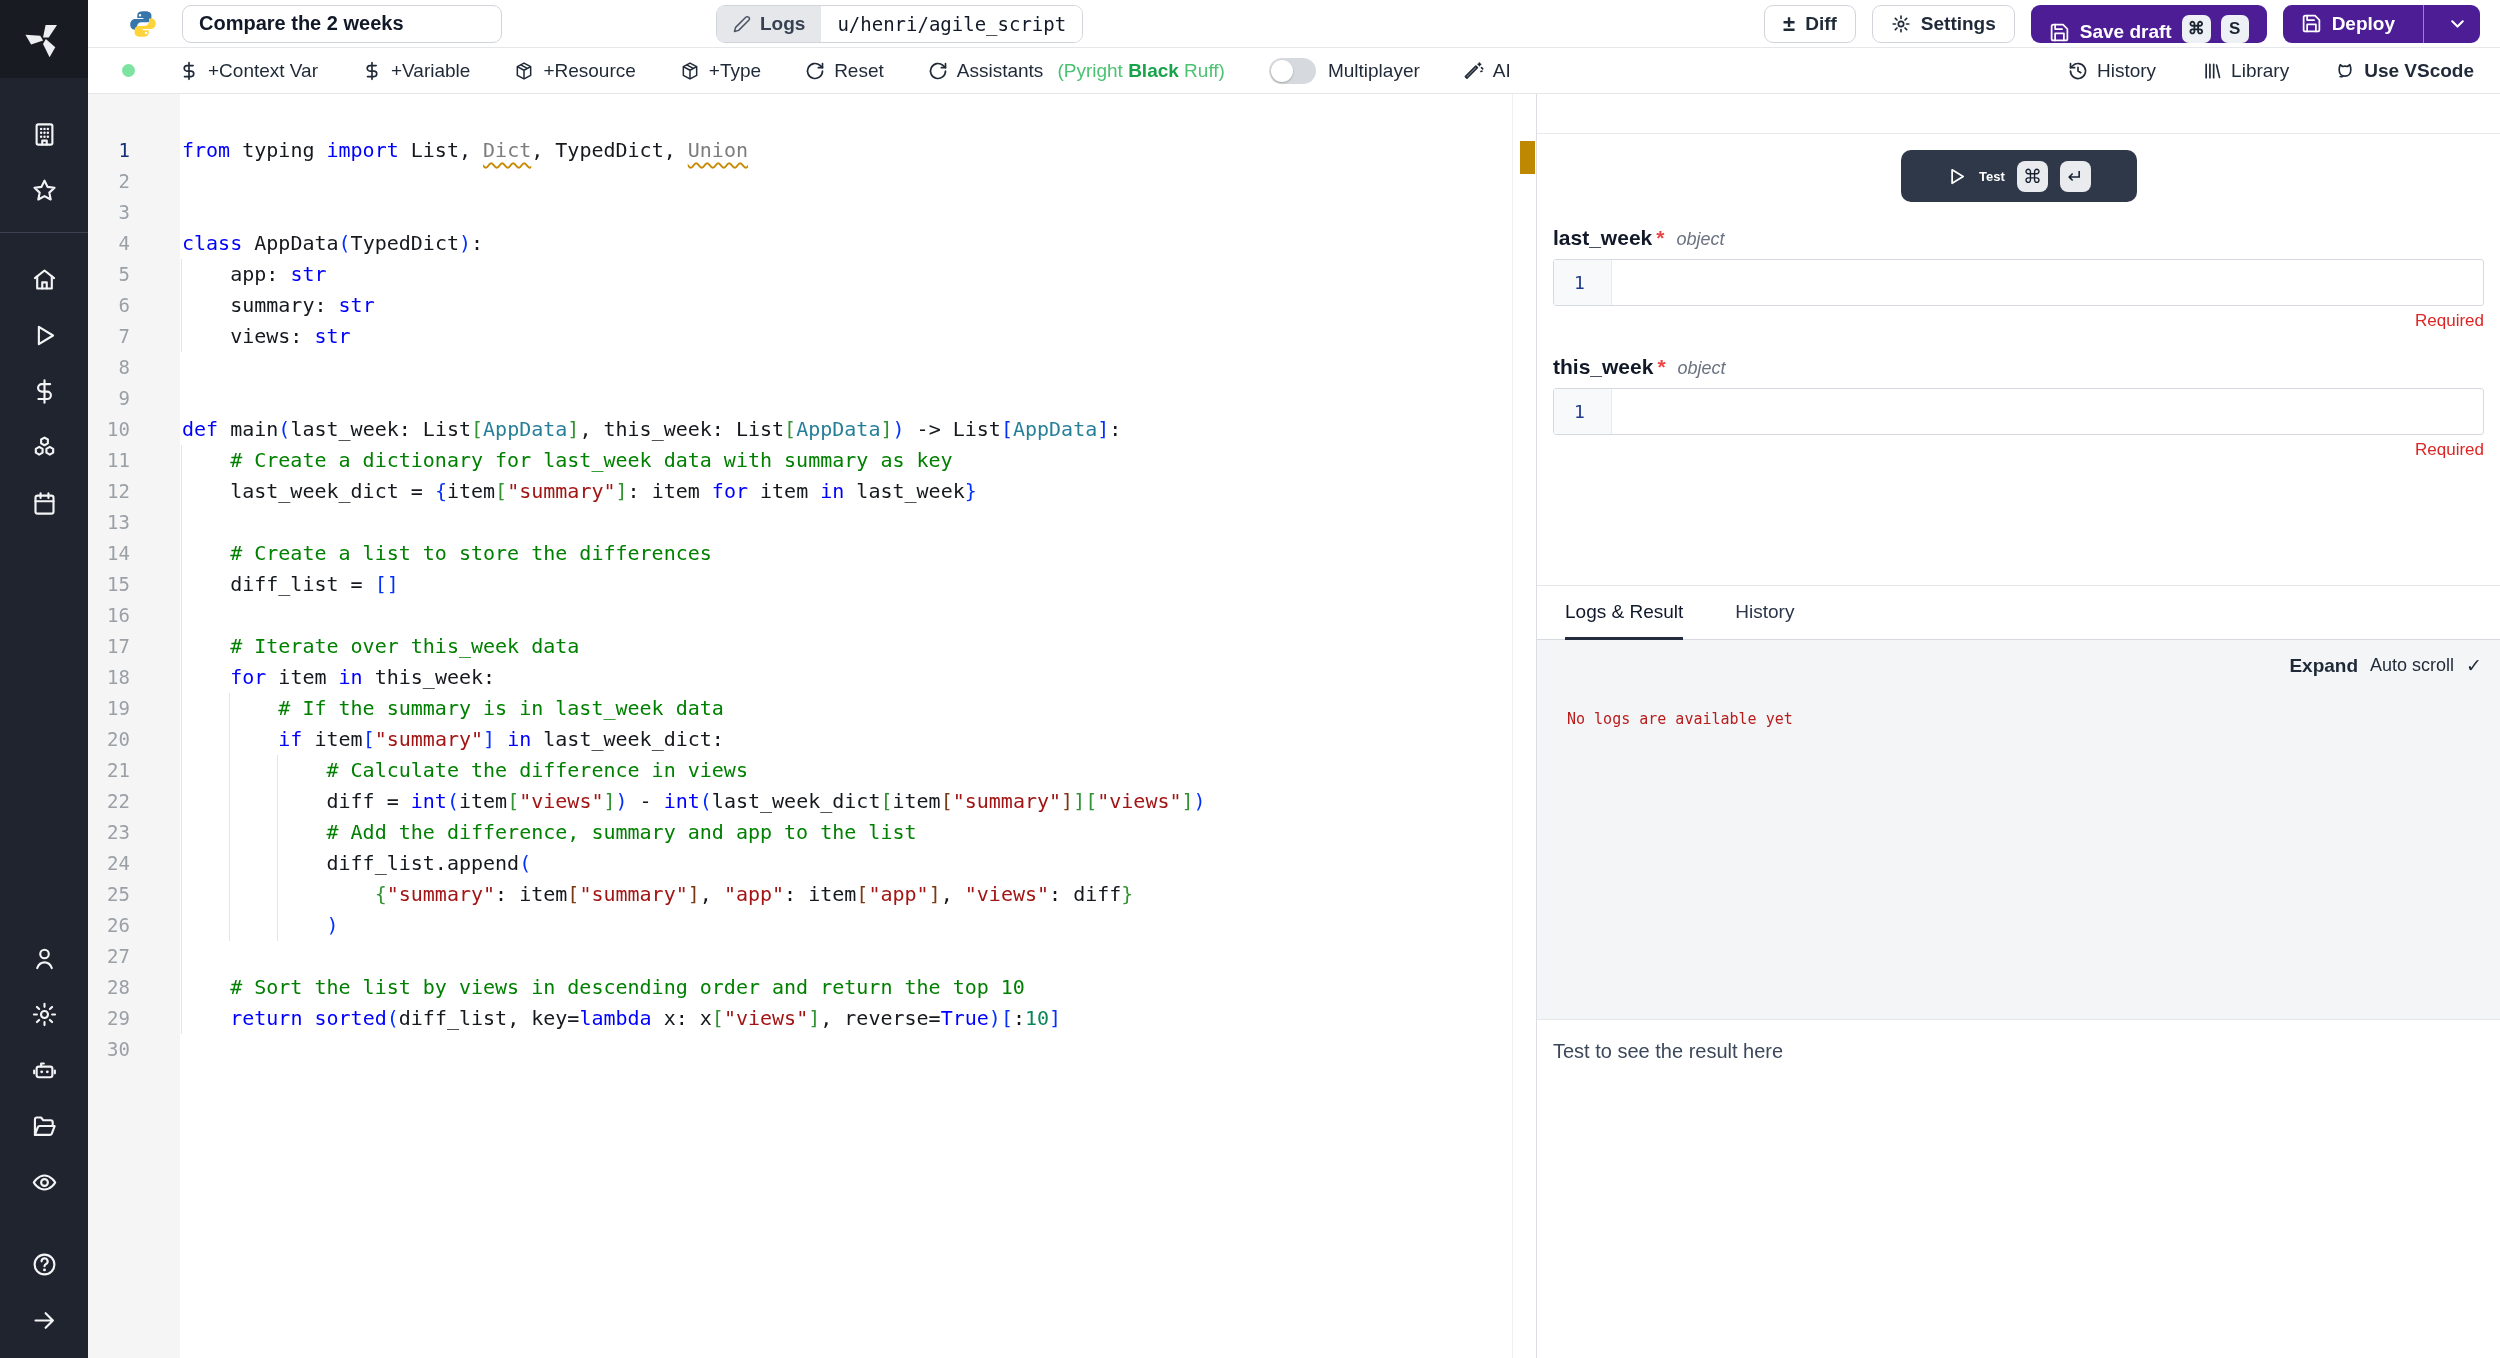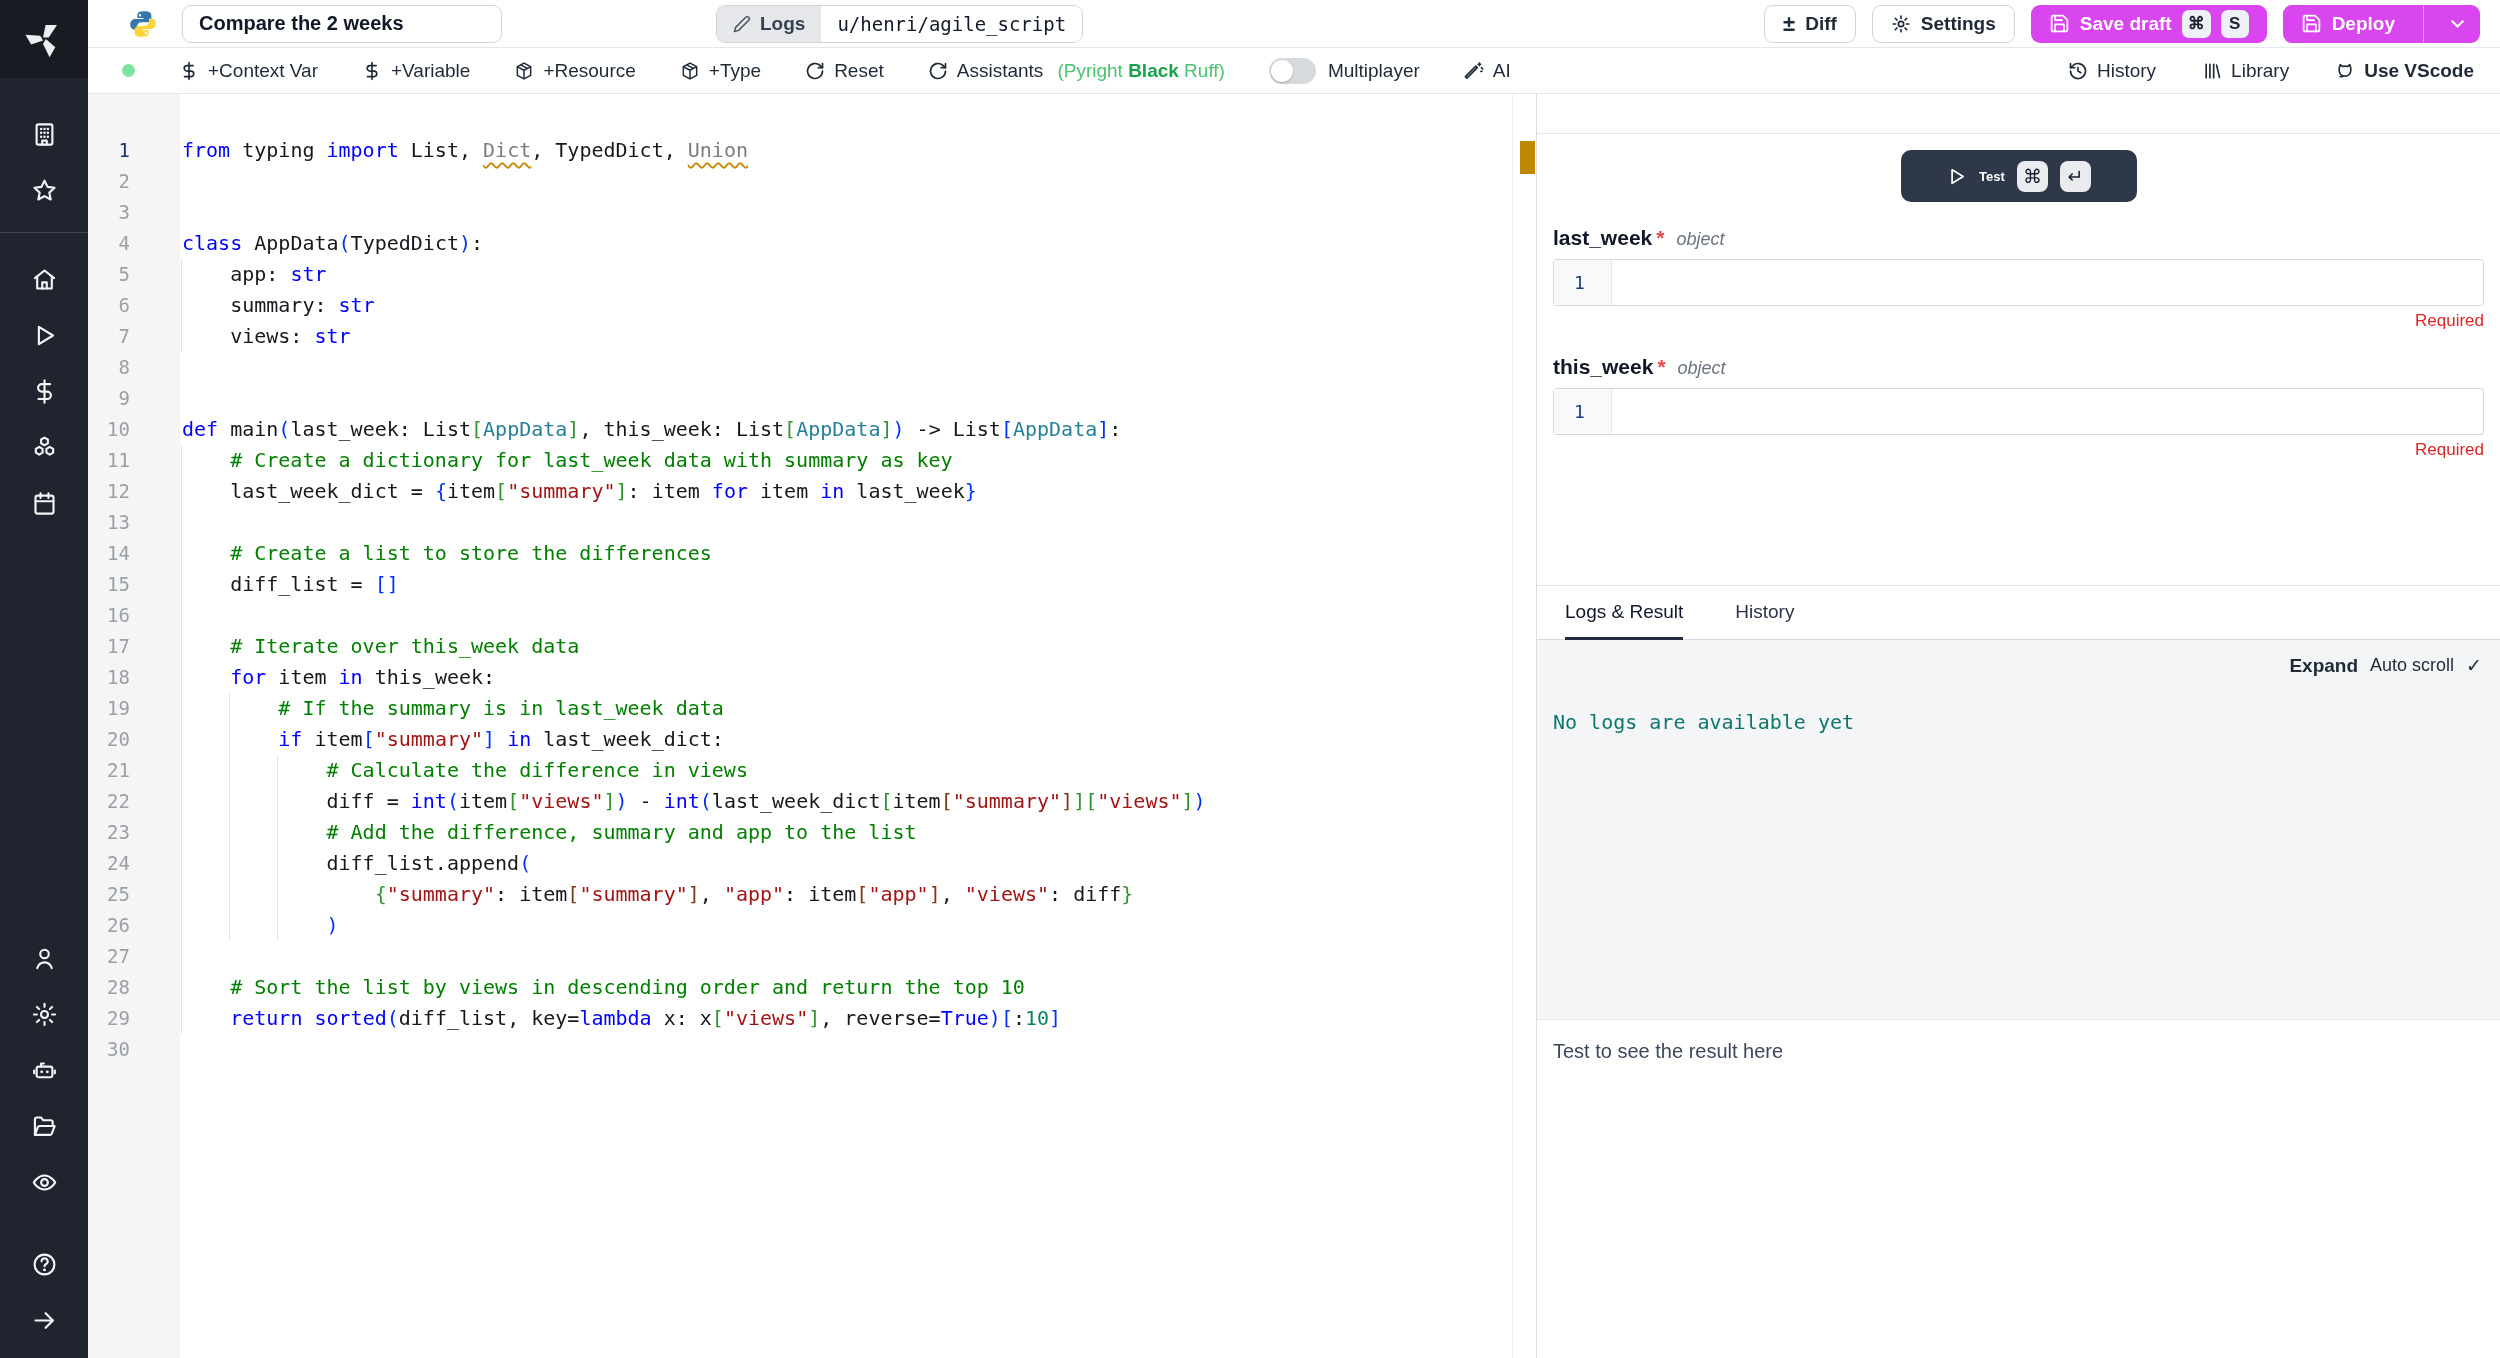--- a/index.html
+++ b/index.html
@@ -26,21 +26,21 @@
   .title-box { margin-left:24px; width:320px; height:38px; border:1px solid #d1d5db; border-radius:9px;
     display:flex; align-items:center; padding:0 16px; font-size:20px; font-weight:700; color:#111827; }
   .path-group { margin-left:214px; height:38px; border:1px solid #d1d5db; border-radius:9px; display:flex; overflow:hidden; }
   .path-label { background:#e5e7eb; display:flex; align-items:center; gap:9px; padding:0 16px; font-size:19px; font-weight:700; color:#374151; }
   .path-label svg { width:18px; height:18px; }
   .path-value { display:flex; align-items:center; padding:0 16px; font-family:"DejaVu Sans Mono", monospace; font-size:19px; color:#111827; background:#fff; }
   .tb-spacer { flex:1; }
   .btn { height:38px; border:1px solid #d1d5db; border-radius:9px; background:#fff; display:flex; align-items:center;
     gap:10px; padding:0 18px; font-size:19px; font-weight:700; color:#1f2937; cursor:pointer; }
   .btn svg { width:20px; height:20px; }
-  .btn-blue { background:#d946ef; border:none; color:#fff; }
+  .btn-blue { background:#4c1d95; border:none; color:#fff;align-items:flex-end; }
   .btn-blue svg { width:21px; height:21px; }
   .kbd { background:#edf0f4; color:#1b2430; border-radius:7px; min-width:28px; height:28px; display:flex; align-items:center;
     justify-content:center; font-size:17px; padding:0 6px; font-weight:600; }
   .deploy { padding:0; overflow:hidden; }
   .deploy .dp-main { display:flex; align-items:center; gap:10px; padding:0 18px; height:100%; }
   .dp-sep { width:1px; height:100%; background:rgba(255,255,255,.45); }
   .dp-chev { width:46px; height:100%; display:flex; align-items:center; justify-content:center; }
   .mr20 { margin-right:20px; } .mr16 { margin-right:16px; }
 
   
@@ -101,21 +101,21 @@
 
   
   .rp-tabs { height:55px; border-top:1px solid #e5e7eb; border-bottom:1px solid #d7dbe0; display:flex; align-items:stretch;
     padding-left:28px; gap:52px; flex:none; }
   .rp-tab { display:flex; align-items:center; font-size:19px; color:#2b3648; cursor:pointer; border-bottom:3px solid transparent; margin-bottom:-1px; }
   .rp-tab.active { color:#0f172a; border-bottom-color:#232c3d; font-weight:500; }
   .rp-logs { height:380px; flex:none; background:#f3f5f7; padding:14px 16px; position:relative; border-bottom:1px solid #e5e7eb; }
   .log-ctl { position:absolute; top:14px; right:18px; display:flex; align-items:center; gap:12px; font-size:18px; color:#1f2937; }
   .log-ctl .exp { font-weight:800; font-size:19px; cursor:pointer; }
   .log-ctl .chk { font-size:19px; cursor:pointer; }
-  .no-logs { margin-top:56px; font-family:"DejaVu Sans Mono", monospace; font-size:20px; color:#0f766e; }
+  .no-logs { margin-top:56px; font-family:"DejaVu Sans Mono", monospace; font-size:15px; color:#b91c1c;margin-left:14px; }
   .rp-result { flex:1; background:#fff; padding:20px 16px; font-size:20px; color:#3b475a; }
 </style>
 </head>
 <body>
 
 <div class="app">
 
   <aside class="sidebar">
     <div class="logo">
       <svg viewBox="0 0 24 24" width="38" height="38" fill="#eceef1">

